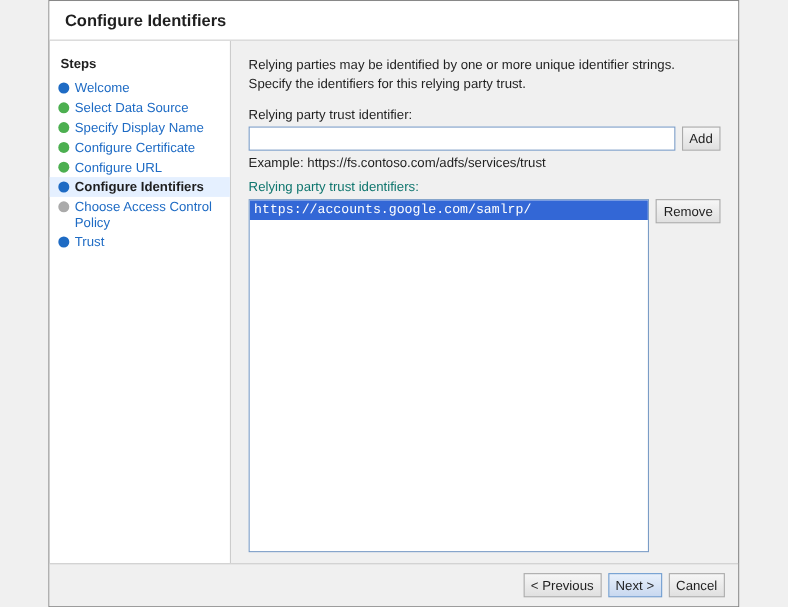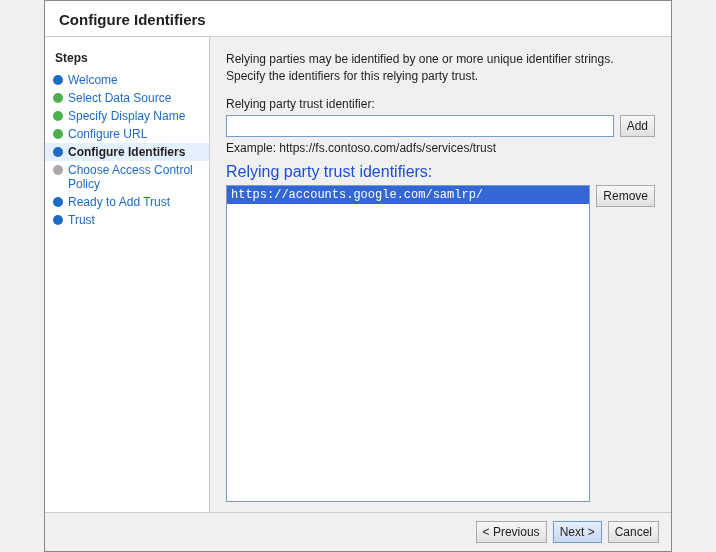--- a/index.html
+++ b/index.html
@@ -130,22 +130,22 @@
       background: linear-gradient(to bottom, #e8f0fb, #c8d8f0);
       border: 1px solid #6e9cd0;
       color: #1f1f1f;
     }
     .example-text {
       font-size: 12px;
       color: #1f1f1f;
       margin-bottom: 8px;
     }
     .list-label {
-      font-size: 16px;
-      color: #1d4ed8;
+      font-size: 12px;
+      color: #0f766e;
       margin-bottom: 4px;
     }
     .list-row {
       display: flex;
       align-items: flex-start;
       gap: 6px;
       flex: 1;
     }
     .list-box {
       flex: 1;
@@ -192,33 +192,33 @@
       <div class="sidebar-item">
         <span class="dot dot-green"></span>
         <span class="item-label">Select Data Source</span>
       </div>
       <div class="sidebar-item">
         <span class="dot dot-green"></span>
         <span class="item-label">Specify Display Name</span>
       </div>
       <div class="sidebar-item">
         <span class="dot dot-green"></span>
+        <span class="item-label">Configure Certificate</span>
+      </div>
+      <div class="sidebar-item">
+        <span class="dot dot-green"></span>
         <span class="item-label">Configure URL</span>
       </div>
       <div class="sidebar-item active">
         <span class="dot dot-blue"></span>
         <span class="item-label">Configure Identifiers</span>
       </div>
       <div class="sidebar-item">
         <span class="dot dot-gray"></span>
         <span class="item-label">Choose Access Control Policy</span>
-      </div>
-      <div class="sidebar-item">
-        <span class="dot dot-blue"></span>
-        <span class="item-label">Ready to Add Trust</span>
       </div>
       <div class="sidebar-item">
         <span class="dot dot-blue"></span>
         <span class="item-label">Trust</span>
       </div>
     </div>
 
     <div class="content">
       <div class="description">Relying parties may be identified by one or more unique identifier strings. Specify the identifiers for this relying party trust.</div>
 

